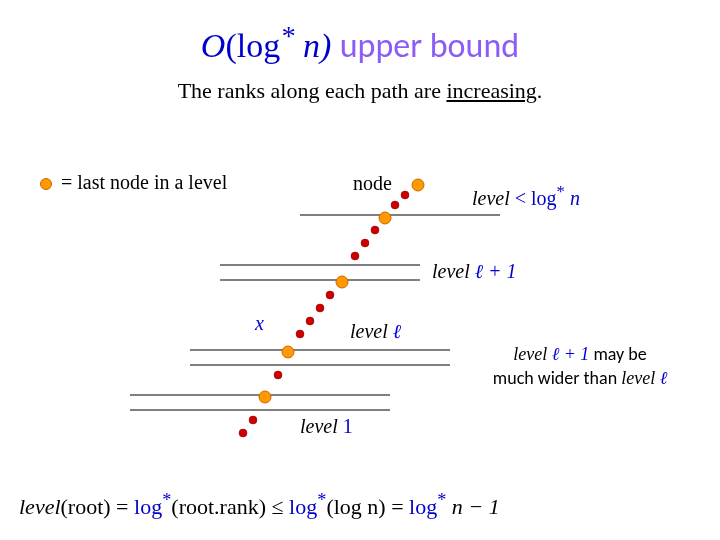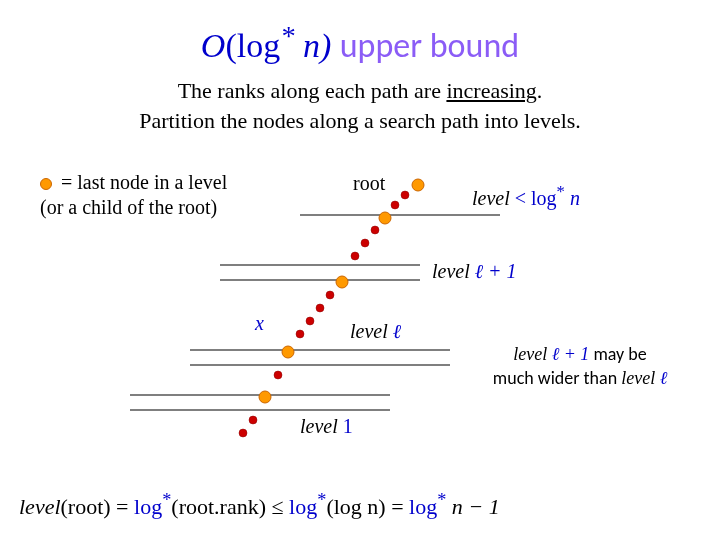--- a/index.html
+++ b/index.html
@@ -93,26 +93,24 @@
 <body>
 
 <div class="title">
   <span class="math">
     <span>O</span><span class="op" style="font-style:normal">(log</span><sup>*</sup><span> n)</span>
   </span><span class="bound"> upper bound</span>
 </div>
 
 <div class="subtitle">
   <span>The ranks along each path are </span><span class="underline">increasing</span><span>.</span><br>
-  <span>Partition the nodes along a search path into levels.</span>
 </div>
 
 <div class="legend">
   <span class="dot"></span><span> = last node in a level</span><br>
-  <span>(or a child of the root)</span>
 </div>
 
 <svg class="diagram" viewBox="0 0 720 540">
 
   <g stroke="#000" stroke-width="1.2">
 
     <line x1="300" y1="215" x2="500" y2="215"></line>
 
     <line x1="220" y1="265" x2="420" y2="265"></line>
     <line x1="220" y1="280" x2="420" y2="280"></line>
@@ -145,21 +143,21 @@
       <circle cx="418" cy="185" r="6"></circle>
       <circle cx="385" cy="218" r="6"></circle>
       <circle cx="342" cy="282" r="6"></circle>
       <circle cx="288" cy="352" r="6"></circle>
       <circle cx="265" cy="397" r="6"></circle>
     </g>
   </g>
 </svg>
 
 <div class="lbl" style="left:353px; top:172px;">
-  <span>root</span>
+  <span>node</span>
 </div>
 <div class="lbl" style="left:472px; top:182px;">
   <span class="ital">level</span><span class="blue"><span> &lt; log</span><sup>*</sup><span class="ital"> n</span></span>
 </div>
 <div class="lbl" style="left:432px; top:260px;">
   <span class="ital">level</span><span class="blue ital"> ℓ + 1</span>
 </div>
 <div class="lbl blue ital" style="left:255px; top:312px;">
   <span>x</span>
 </div>

